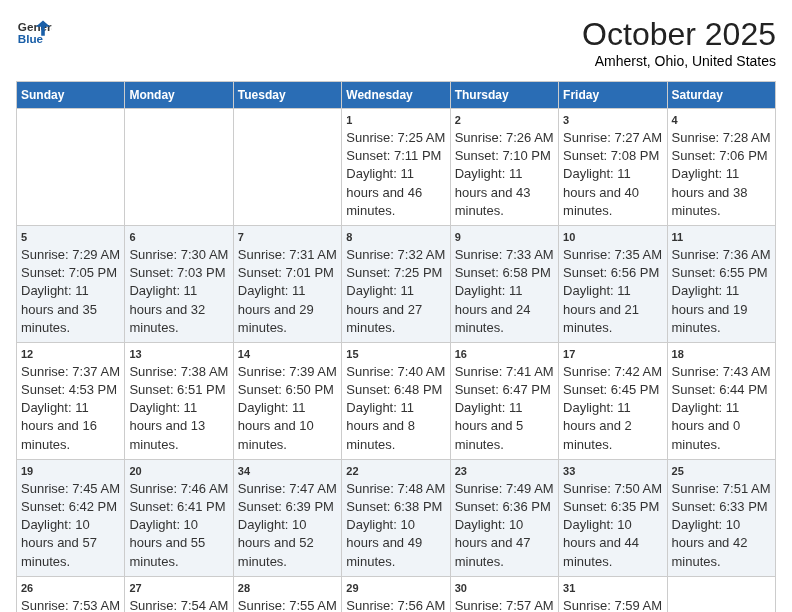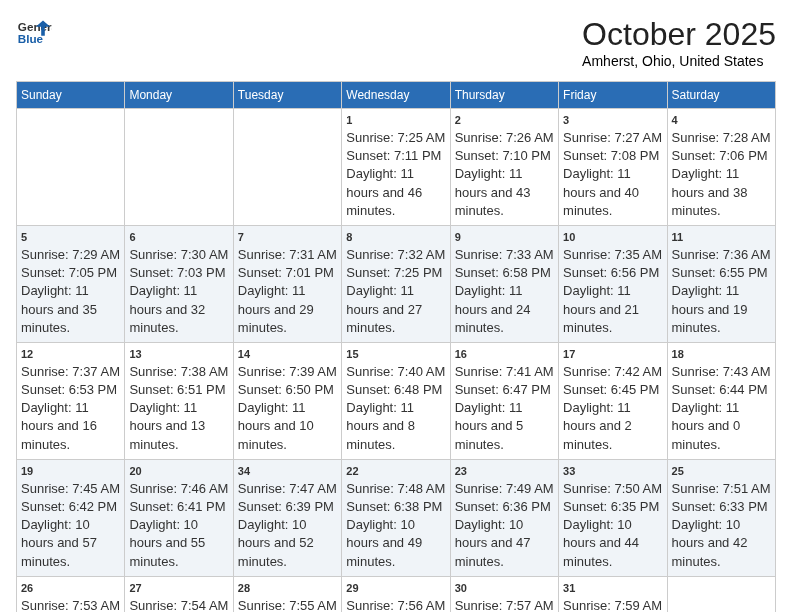--- a/index.html
+++ b/index.html
@@ -18,40 +18,40 @@
     }
     .logo {
       display: flex;
       align-items: center;
       gap: 4px;
     }
     .logo-icon {
       width: 36px;
       height: 36px;
     }
-    .title-block { }
+    .title-block { text-align: right; }
     .month-title {
       font-size: 32px;
       color: #222;
       font-weight: normal;
     }
     .subtitle {
       font-size: 14px;
       color: #000000;
     }
     table {
       width: 100%;
       border-collapse: collapse;
       table-layout: fixed;
     }
     thead tr th {
       background-color: #2a6db5;
       color: #fff;
       font-size: 12px;
-      font-weight: normal;
+      font-weight: bold;
       padding: 6px 4px;
       text-align: left;
       border: 1px solid #ccc;
     }
     tbody tr td {
       border: 1px solid #ccc;
       vertical-align: top;
       padding: 5px 4px;
       font-size: 10px;
       color: #333;
@@ -175,21 +175,21 @@
           <div class="day-num">11</div>
           <div class="day-info">Sunrise: 7:36 AM
 Sunset: 6:55 PM
 Daylight: 11 hours and 19 minutes.</div>
         </td>
       </tr>
       <tr>
         <td>
           <div class="day-num">12</div>
           <div class="day-info">Sunrise: 7:37 AM
-Sunset: 6:53 PM
+Sunset: 4:53 PM
 Daylight: 11 hours and 16 minutes.</div>
         </td>
         <td>
           <div class="day-num">13</div>
           <div class="day-info">Sunrise: 7:38 AM
 Sunset: 6:51 PM
 Daylight: 11 hours and 13 minutes.</div>
         </td>
         <td>
           <div class="day-num">14</div>

